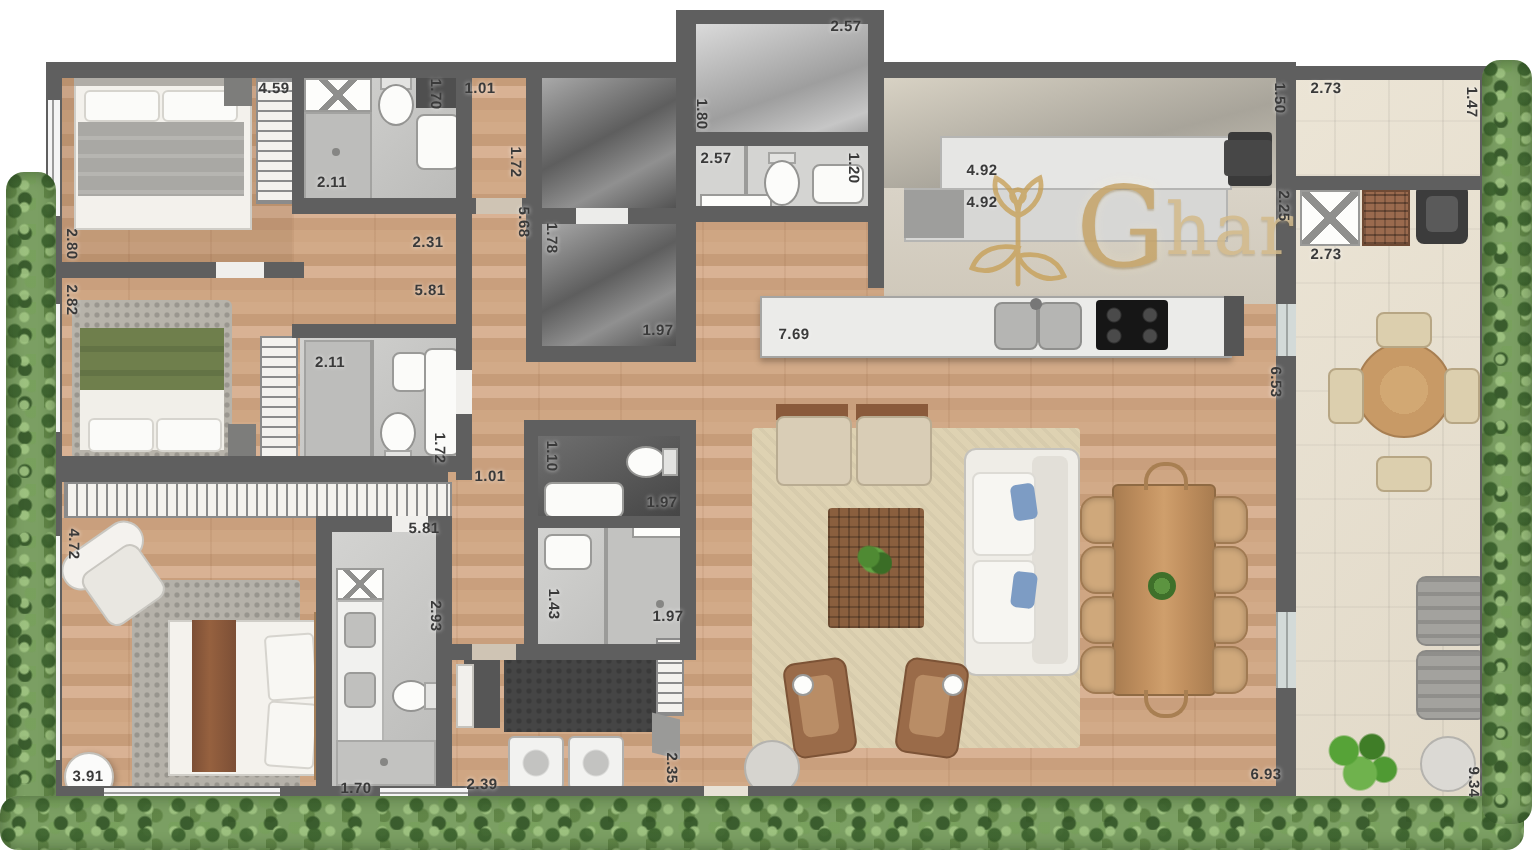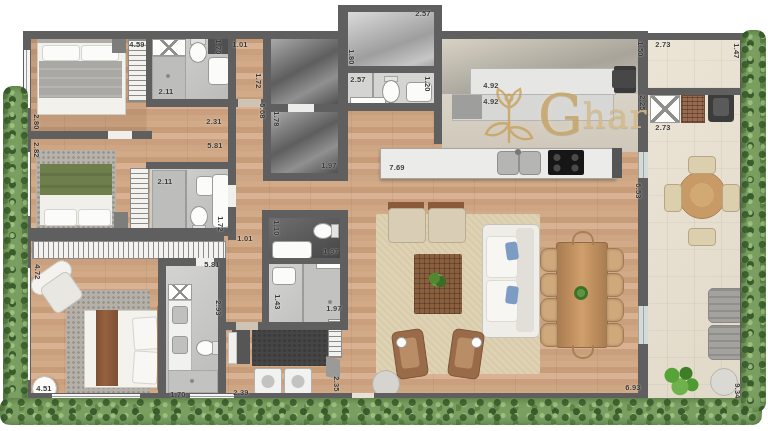--- a/index.html
+++ b/index.html
@@ -304,21 +304,21 @@
       <span class="dim" style="left: 165px; top: 181px; transform: translate(-50%, -50%);">2.11</span>
       <span class="dim" style="left: 220px; top: 224px; transform: translate(-50%, -50%) rotate(90deg);">1.72</span>
       <span class="dim" style="left: 245px; top: 238px; transform: translate(-50%, -50%);">1.01</span>
       <span class="dim" style="left: 212px; top: 264px; transform: translate(-50%, -50%);">5.81</span>
       <span class="dim" style="left: 276px; top: 228px; transform: translate(-50%, -50%) rotate(90deg);">1.10</span>
       <span class="dim" style="left: 331px; top: 251px; transform: translate(-50%, -50%);">1.97</span>
       <span class="dim" style="left: 277px; top: 302px; transform: translate(-50%, -50%) rotate(90deg);">1.43</span>
       <span class="dim" style="left: 334px; top: 308px; transform: translate(-50%, -50%);">1.97</span>
       <span class="dim" style="left: 218px; top: 308px; transform: translate(-50%, -50%) rotate(90deg);">2.93</span>
       <span class="dim" style="left: 37px; top: 272px; transform: translate(-50%, -50%) rotate(90deg);">4.72</span>
-      <span class="dim" style="left: 44px; top: 388px; transform: translate(-50%, -50%);">4.51</span>
+      <span class="dim" style="left: 44px; top: 388px; transform: translate(-50%, -50%);">3.91</span>
       <span class="dim" style="left: 178px; top: 394px; transform: translate(-50%, -50%);">1.70</span>
       <span class="dim" style="left: 241px; top: 392px; transform: translate(-50%, -50%);">2.39</span>
       <span class="dim" style="left: 336px; top: 384px; transform: translate(-50%, -50%) rotate(90deg);">2.35</span>
       <span class="dim" style="left: 633px; top: 387px; transform: translate(-50%, -50%);">6.93</span>
       <span class="dim" style="left: 737px; top: 391px; transform: translate(-50%, -50%) rotate(90deg);">9.34</span>
     </div>
 
 </div>
 
 </body></html>

